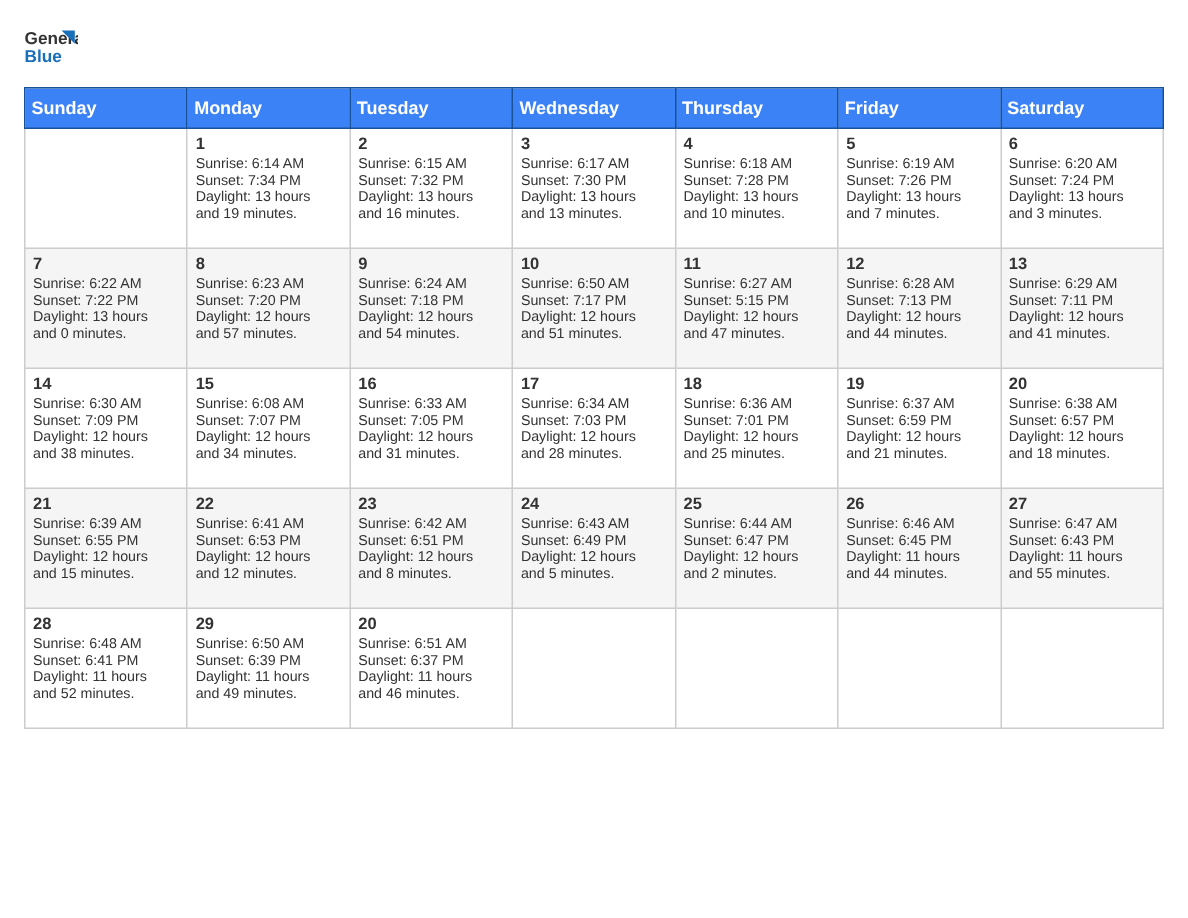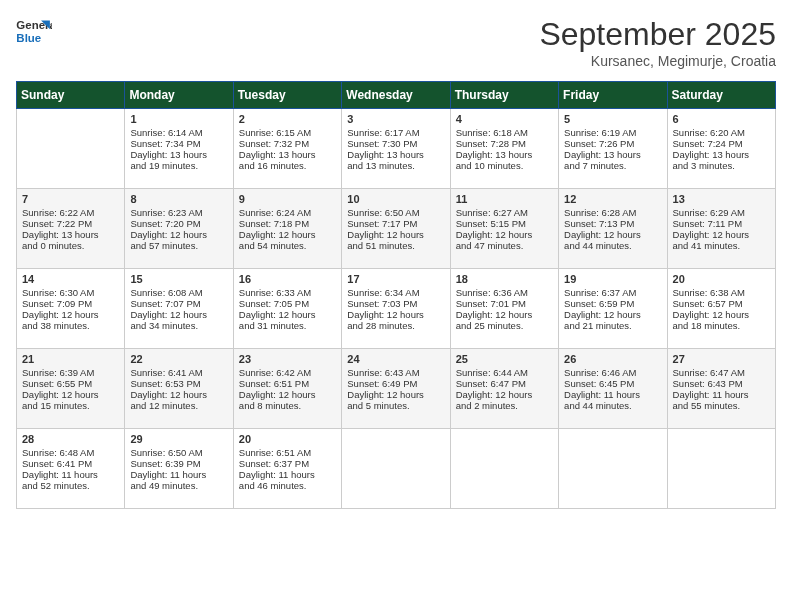--- a/index.html
+++ b/index.html
@@ -36,21 +36,21 @@
     .location-subtitle {
       font-size: 14px;
       color: #555;
     }
     .calendar-table {
       width: 100%;
       border-collapse: collapse;
       table-layout: fixed;
     }
     .calendar-table thead tr th {
-      background-color: #14532d;
+      background-color: #3b82f6;
       color: #fff;
       font-size: 12px;
       font-weight: bold;
       padding: 6px 4px;
       text-align: left;
       border: 1px solid #1a5299;
     }
     .calendar-table tbody tr td {
       border: 1px solid #ccc;
       vertical-align: top;
@@ -75,24 +75,20 @@
 </head>
 <body>
 
 <div class="header-row">
   <div class="logo">
     <svg class="logo-icon" viewBox="0 0 40 34" xmlns="http://www.w3.org/2000/svg">
       <text x="0" y="15" font-size="13" font-weight="bold" fill="#333">General</text>
       <text x="0" y="29" font-size="13" font-weight="bold" fill="#1a6fba">Blue</text>
       <polygon points="28,5 38,5 38,15" fill="#1a6fba"></polygon>
     </svg>
-  </div>
-  <div class="title-block">
-    <div class="month-title">September 2025</div>
-    <div class="location-subtitle">Kursanec, Megimurje, Croatia</div>
   </div>
 </div>
 
 <table class="calendar-table">
   <thead>
     <tr>
     <th>Sunday</th>
         <th>Monday</th>
         <th>Tuesday</th>
         <th>Wednesday</th>

